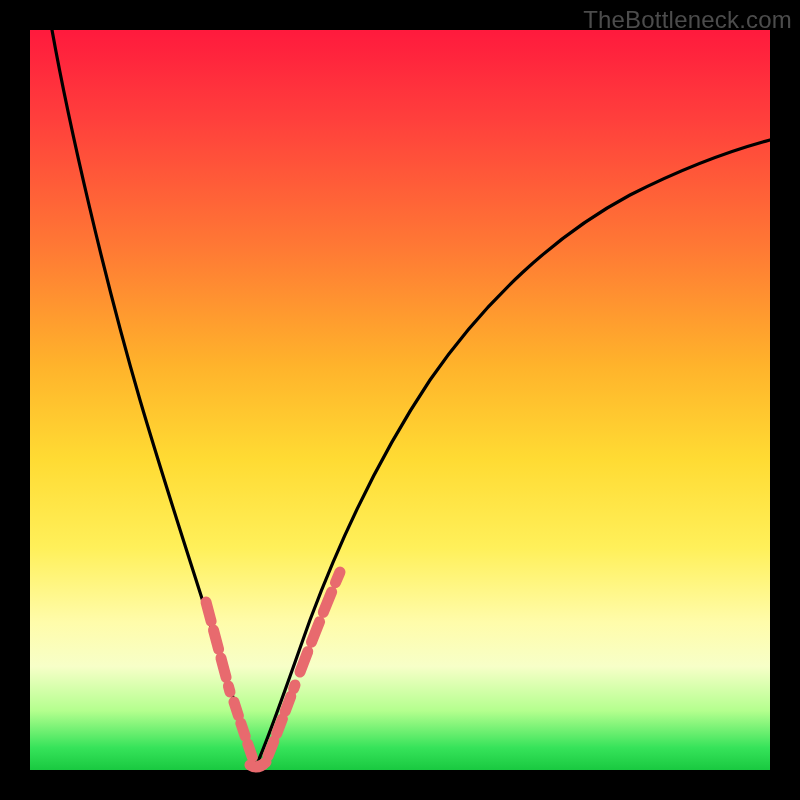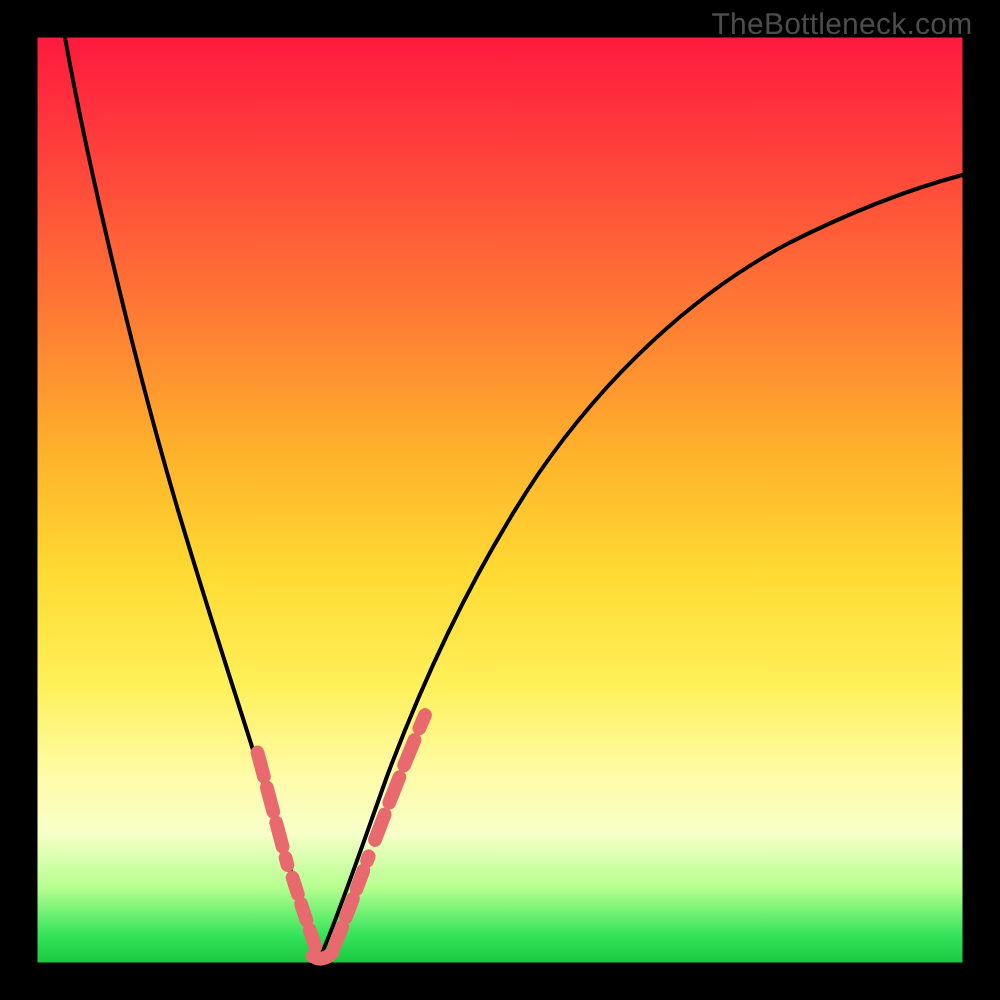--- a/index.html
+++ b/index.html
@@ -37,21 +37,21 @@
       #fffcaa 80%,
       #f7ffc8 86%,
       #b4ff8e 92%,
       #36e35a 97%,
       #19c940 100%
     );
   }
   .watermark {
     position: absolute;
     top: 6px;
-    right: 22px;
+    right: 8px;
     color: #4c4c4c;
     font-size: 24px;
     font-weight: 400;
     letter-spacing: 0.2px;
     user-select: none;
   }
   svg.curves {
     position: absolute;
     left: 0;
     top: 0;

